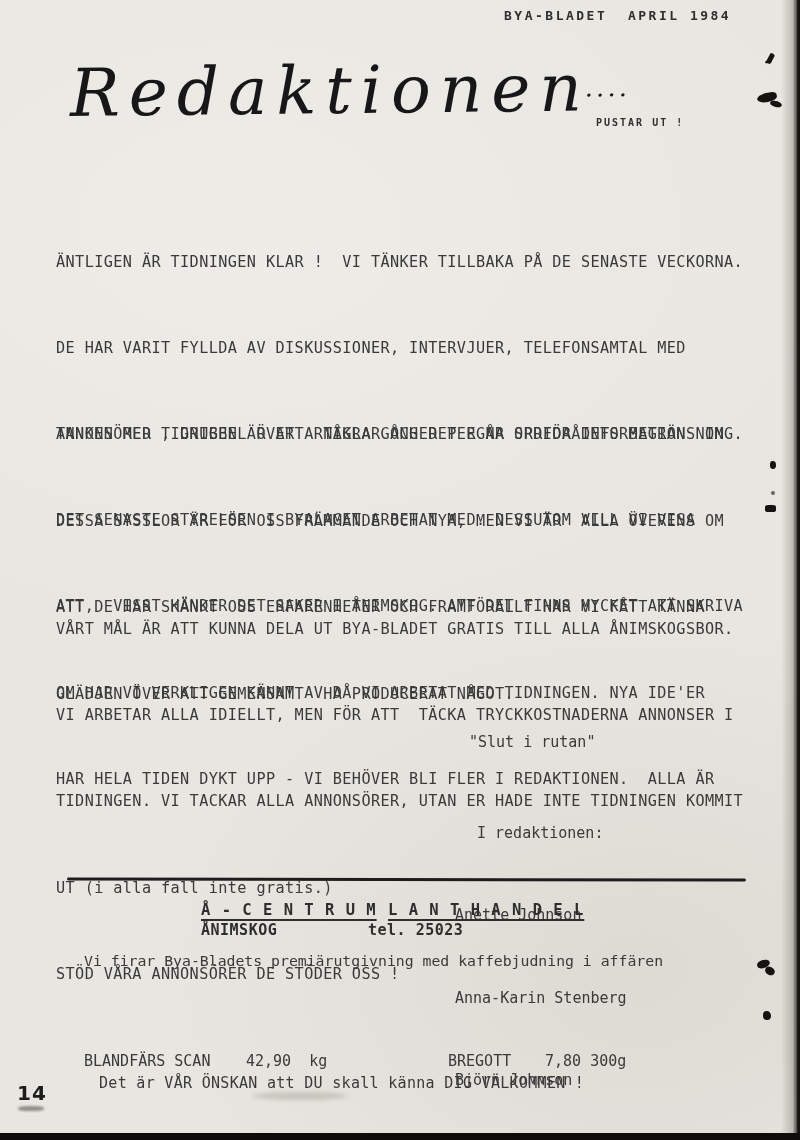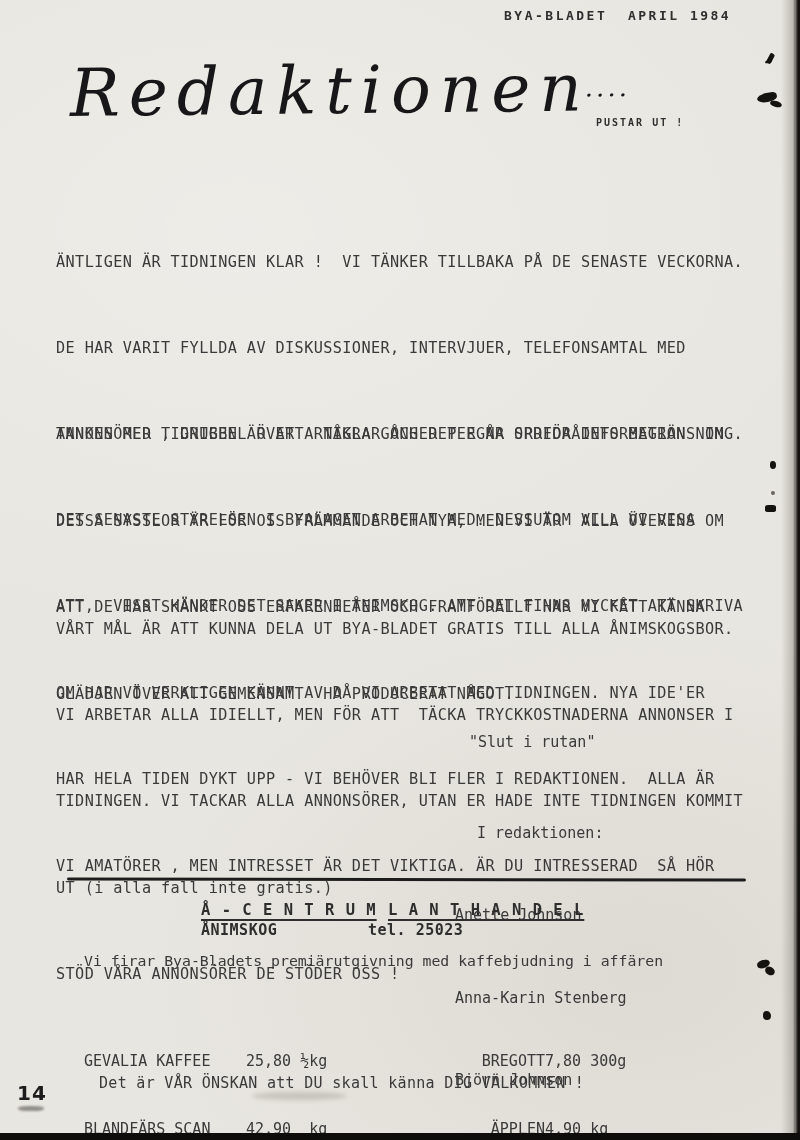--- a/index.html
+++ b/index.html
@@ -43,21 +43,21 @@
   .ad-title.right{left:388px;}
   .ad-sub{top:921px;font-size:15px;font-weight:bold;color:#2e2e2e;white-space:pre;letter-spacing:.5px;}
   .ad-sub.left{left:201px;}
   .ad-sub.right{left:368px;}
   .ad-intro{top:905px;left:84px;font-size:14.8px;line-height:22.5px;white-space:pre;color:#3a3a3a;}
   .price-col{top:1005px;font-size:15px;line-height:22.6px;white-space:pre;color:#3a3a3a;}
   .price-col.left{left:84px;}
   .price-col.right{left:448px;}
   .price-row .item{display:inline-block;}
   .price-col.left .item{width:162px;}
-  .price-col.right .item{width:97px;text-align:right;}
+  .price-col.right .item{width:97px;}
   .ad-closing{top:1074px;left:99px;font-size:15px;white-space:pre;color:#3a3a3a;letter-spacing:.3px;}
   
   .page-num{top:1081px;left:17px;font-family:"DejaVu Sans","Liberation Sans",sans-serif;font-weight:bold;font-size:20px;color:#1c1c1c;letter-spacing:1px;}
   
   .edge-right{top:0;right:0;width:7px;height:1140px;background:linear-gradient(to right,rgba(20,18,15,0),#14120f 70%);}
   .edge-right-shadow{top:0;right:5px;width:14px;height:1140px;background:linear-gradient(to right,rgba(90,85,75,0),rgba(90,85,75,.35));}
   .edge-bottom{bottom:0;left:0;width:800px;height:7px;background:#0e0d0b;}
   .ink{background:#15130f;border-radius:45% 55% 50% 50%;}
   .ink.m1{top:53px;left:768px;width:5px;height:11px;transform:rotate(28deg);border-radius:2px;}
   .ink.m1b{top:60px;left:765px;width:7px;height:3px;transform:rotate(-15deg);}
@@ -88,21 +88,20 @@
   <div>ATT DE HAR SKÄNKT OSS ERFARENHETER OCH FRAMFÖRALLT HAR VI FÅTT KÄNNA</div>
   <div>GLÄDJEN ÖVER ATT GEMENSAMT  HA PRODUCERAT NÅGOT.</div>
 </div>
 
 <div class="abs para para-2">
   <div>TANKEN MED TIDNIGEN ÄR ATT  NÅGRA GÅNGER PER ÅR SPRIDA INFORMATION  OM</div>
   <div>DET SENASTE STYRELSEN I BYALAGET ARBETAT MED. DESSUTOM VILL VI VISA</div>
   <div>ATT,  VISST HÄNDER DET SAKER I ÅNIMSKOG. ATT DET FINNS MYCKET ATT SKRIVA</div>
   <div>OM HAR VI VERKLIGEN KÄNNT AV DÅ VI ARBETAT MED TIDNINGEN. NYA IDE'ER</div>
   <div>HAR HELA TIDEN DYKT UPP - VI BEHÖVER BLI FLER I REDAKTIONEN.  ALLA ÄR</div>
-  <div>VI AMATÖRER , MEN INTRESSET ÄR DET VIKTIGA. ÄR DU INTRESSERAD  SÅ HÖR</div>
 </div>
 
 <div class="abs para para-3">
   <div>VÅRT MÅL ÄR ATT KUNNA DELA UT BYA-BLADET GRATIS TILL ALLA ÅNIMSKOGSBOR.</div>
   <div>VI ARBETAR ALLA IDIELLT, MEN FÖR ATT  TÄCKA TRYCKKOSTNADERNA ANNONSER I</div>
   <div>TIDNINGEN. VI TACKAR ALLA ANNONSÖRER, UTAN ER HADE INTE TIDNINGEN KOMMIT</div>
   <div>UT (i alla fall inte gratis.)</div>
   <div>STÖD VÅRA ANNONSÖRER DE STÖDER OSS !</div>
 </div>
 
@@ -121,28 +120,26 @@
 <div class="abs ad-title left">Å - C E N T R U M</div>
 <div class="abs ad-title right">L A N T H A N D E L</div>
 <div class="abs ad-sub left">ÅNIMSKOG</div>
 <div class="abs ad-sub right">tel. 25023</div>
 
 <div class="abs ad-intro">
   <div>Vi firar Bya-Bladets premiärutgivning med kaffebjudning i affären</div>
 </div>
 
 <div class="abs price-col left">
-  <div class="price-row"><span class="item">GEVALIA KAFFEE</span><span>25,80 ½kg</span></div>
   <div class="price-row"><span class="item">BLANDFÄRS SCAN</span><span>42,90  kg</span></div>
   
 </div>
 
 <div class="abs price-col right">
   <div class="price-row"><span class="item">BREGOTT</span><span>7,80 300g</span></div>
-  <div class="price-row"><span class="item">ÄPPLEN</span><span>4,90 kg</span></div>
   
 </div>
 
 <div class="abs ad-closing">Det är VÅR ÖNSKAN att DU skall känna DIG VÄLKOMMEN !</div>
 
 <div class="abs page-num">14</div>
 
 <div class="abs edge-right-shadow"></div>
 <div class="abs edge-right"></div>
 <div class="abs edge-bottom"></div>

